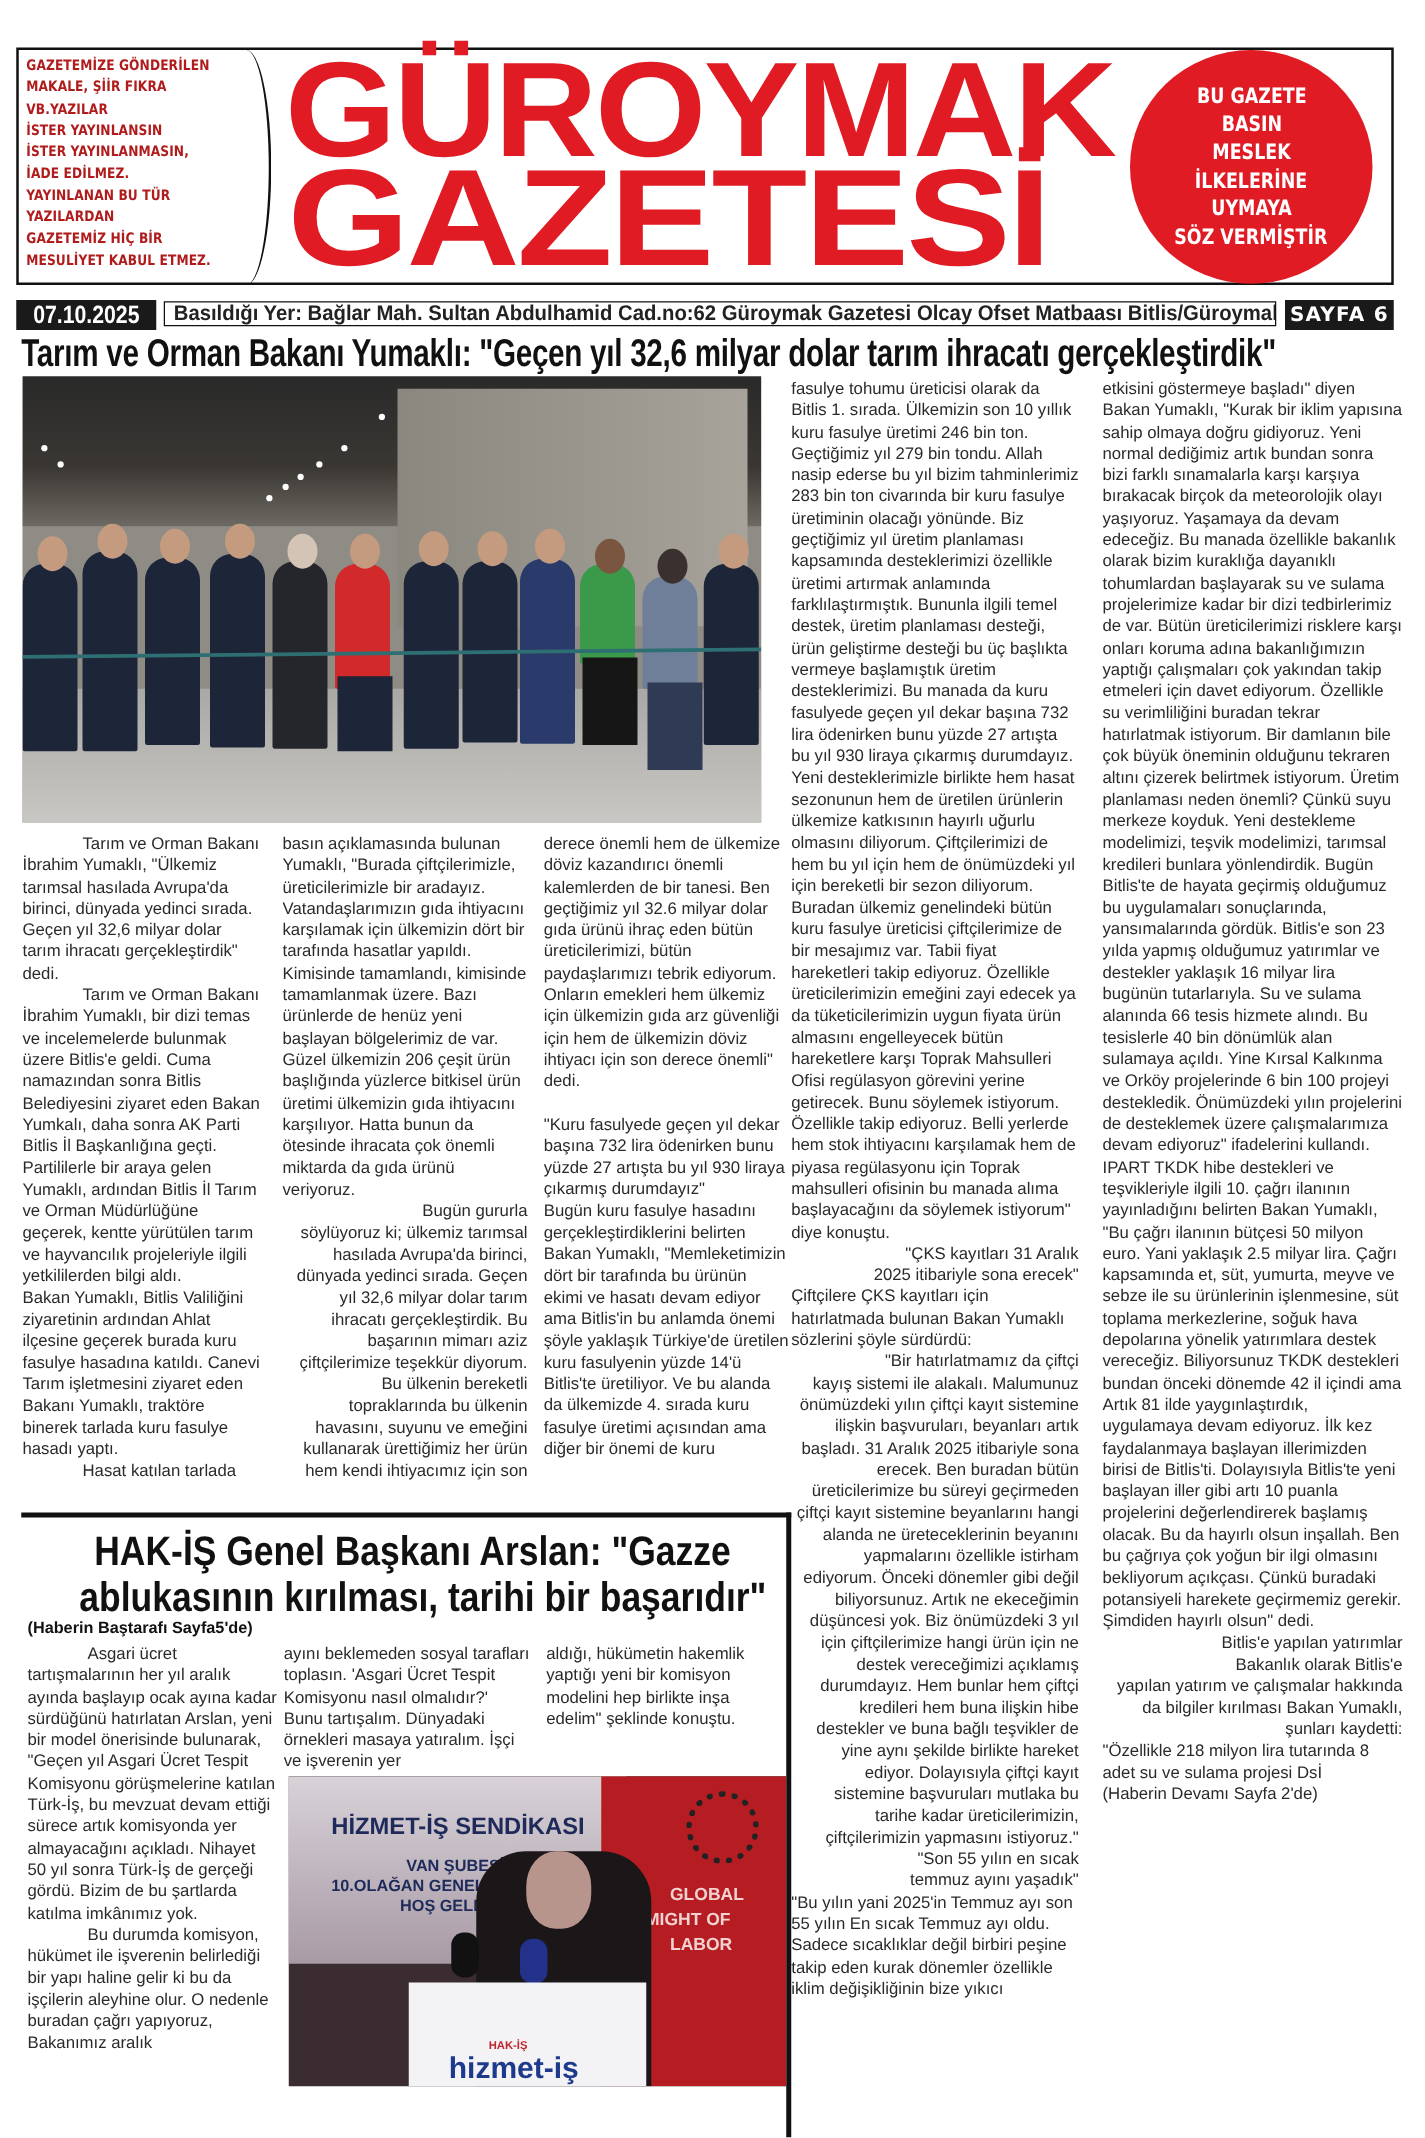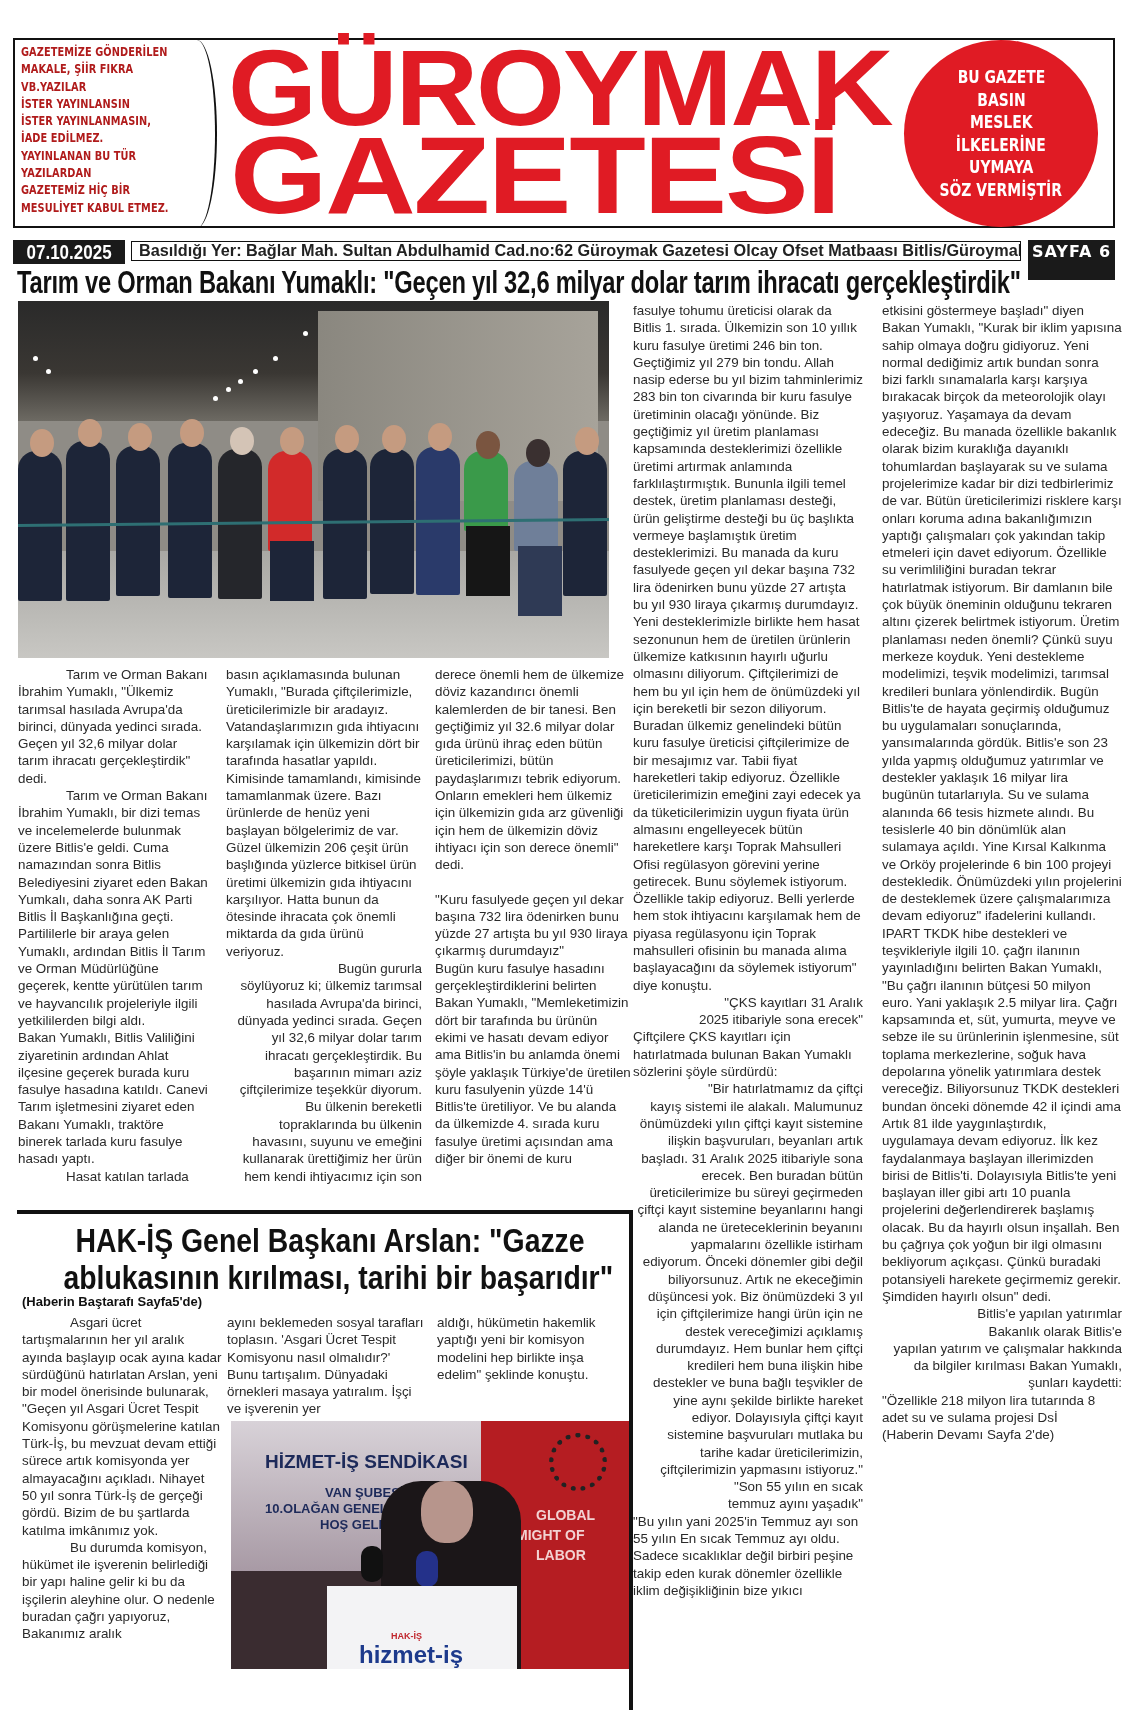--- a/index.html
+++ b/index.html
@@ -17,21 +17,21 @@
   .logo2 { left:230px; top:122px; font-size:110px; line-height:105px; transform:scaleX(1.14); font-weight:bold;}
   .seal { left:904px; top:40px; width:194px; height:187px; border-radius:50%; background:#e01b24; display:flex; flex-direction:column; align-items:center; justify-content:center; }
   .seal div { color:#fff; font-family:"DejaVu Sans", sans-serif; font-weight:bold; font-size:17px; line-height:22.5px; white-space:nowrap; transform:scaleX(0.82); }
 
   
   .infobar { left:13px; top:240px; width:1102px; height:24px; }
   .date-box { position:absolute; left:0; top:0; width:112px; height:24px; background:#1a1a1a; color:#fff; font-weight:bold; font-size:20px; line-height:24px; text-align:center; letter-spacing:0px; }
   .date-box span { display:inline-block; transform:scaleX(0.85); }
   .printed { position:absolute; left:118px; top:1px; width:890px; height:20px; border:1.5px solid #111; box-sizing:border-box; font-weight:bold; font-size:17px; line-height:18px; white-space:nowrap; padding-left:7px; overflow:hidden; }
   .printed span { display:inline-block; transform:scaleX(0.955); transform-origin:left; }
-  .page-box { position:absolute; left:1015px; top:0; width:87px; height:40px; background:#1a1a1a; color:#fff; font-weight:bold; font-size:16px; line-height:24px; text-align:center; font-family:"DejaVu Sans", sans-serif; letter-spacing:1px; }
+  .page-box { position:absolute; left:1015px; top:0; width:87px; height:24px; background:#1a1a1a; color:#fff; font-weight:bold; font-size:16px; line-height:24px; text-align:center; font-family:"DejaVu Sans", sans-serif; letter-spacing:1px; }
 
   
   .headline1 { left:17px; top:265px; width:1110px; font-weight:bold; font-size:31px; line-height:36px; color:#111; white-space:nowrap; transform:scaleX(0.765); transform-origin:left top; letter-spacing:-0.3px; }
 
   
   .photo1 { left:18px; top:301px; width:591px; height:357px; overflow:hidden; background:#8f8c86; }
   .p1-ceiling { position:absolute; left:0; top:0; width:100%; height:120px; background:linear-gradient(180deg,#2a2a2a 0%,#3a3733 60%,#6d6a63 100%); }
   .p1-wall { position:absolute; left:300px; top:10px; width:280px; height:190px; background:linear-gradient(90deg,#8a877f,#a7a39a); }
   .p1-floor { position:absolute; left:0; top:250px; width:100%; height:107px; background:linear-gradient(180deg,#a9a8a4,#c8c7c3); }
   .p1-person { position:absolute; top:180px; width:44px; height:150px; border-radius:18px 18px 2px 2px; background:#1d2538; }

